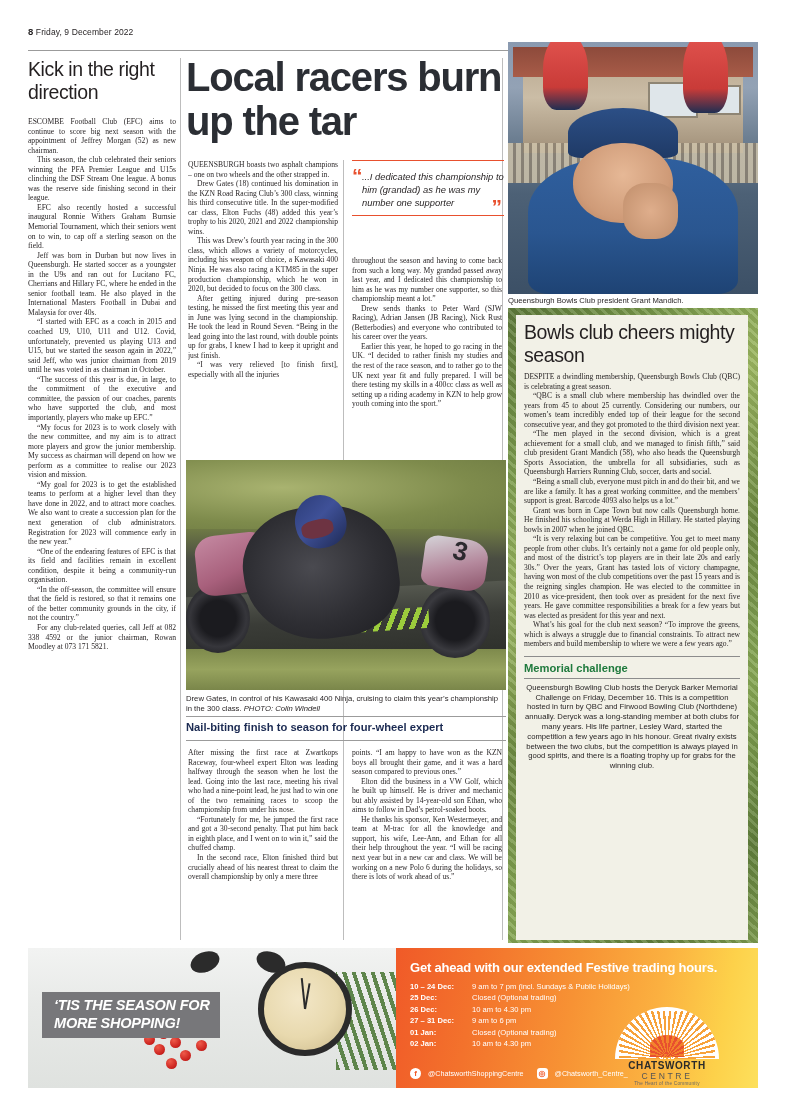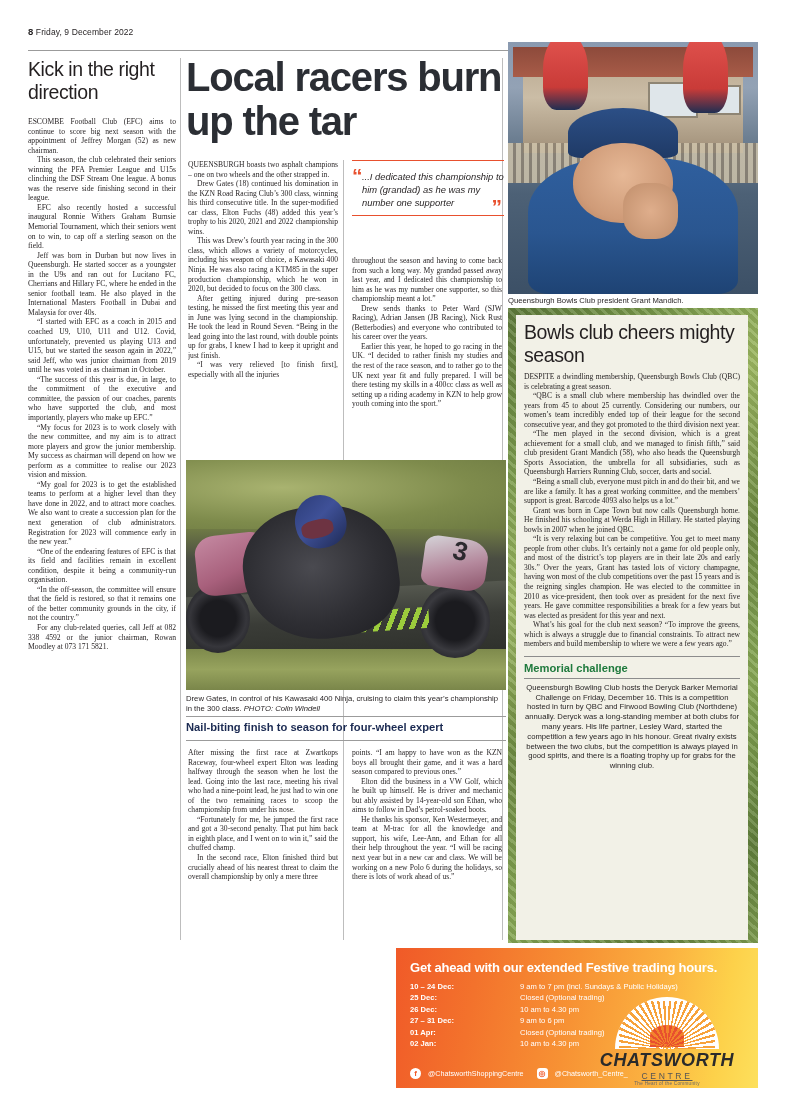--- a/index.html
+++ b/index.html
@@ -236,40 +236,40 @@
   .ad-right {
     position:absolute; left:368px; top:0; width:362px; height:140px;
     background: linear-gradient(100deg,#f05a28 0%,#f3722c 22%,#f79234 48%,#fbb040 70%,#fdd14a 88%,#fde05c 100%);
   }
   .ad-title {
     position:absolute; left:14px; top:12px;
     font-family:"Liberation Sans",sans-serif; font-weight:700;
     font-size:13px; color:#ffffff; letter-spacing:-.2px;
   }
   .ad-hours { position:absolute; left:14px; top:33px; }
-  .ad-hours .row { display:flex; font-family:"Liberation Sans",sans-serif; font-size:7.6px; line-height:11.4px; color:#ffffff;gap:48px; }
+  .ad-hours .row { display:flex; font-family:"Liberation Sans",sans-serif; font-size:7.6px; line-height:11.4px; color:#ffffff; }
   .ad-hours .d { width:62px; font-weight:700; }
   .ad-hours .t { font-weight:400; }
   .ad-social { position:absolute; left:14px; bottom:9px; display:flex; align-items:center; gap:7px; }
   .soc-ic { width:11px; height:11px; border-radius:3px; background:#ffffff; color:#f05a28;
     font-family:"Liberation Sans",sans-serif; font-weight:700; font-size:8px;
     display:flex; align-items:center; justify-content:center; }
   .soc-ic.fb { border-radius:50%; }
   .soc-tx { font-family:"Liberation Sans",sans-serif; font-size:7.2px; color:#ffffff; margin-right:6px; }
   .ad-logo { position:absolute; right:16px; bottom:2px; width:150px; text-align:center; }
   .logo-arc {
     position:relative; margin:0 auto 1px auto; width:104px; height:52px;
     background:#ffffff; border-radius:52px 52px 0 0; overflow:hidden;
   }
   .logo-rays { position:absolute; left:50%; bottom:0; width:96px; height:48px; transform:translateX(-50%);
     background: repeating-conic-gradient(from 180deg at 50% 100%, #f7a23a 0deg 3deg, #ffffff 3deg 7deg); }
   .logo-fan { position:absolute; left:50%; bottom:2px; transform:translateX(-50%); width:34px; height:22px;
     background: repeating-conic-gradient(from 190deg at 50% 100%, #e8502e 0deg 8deg, #f3822c 8deg 16deg); border-radius:50% 50% 0 0;}
-  .logo-t1 { font-family:"Liberation Sans",sans-serif; font-weight:700; font-size:18px; color:#2b2b2b; letter-spacing:.6px;font-style:italic; }
-  .logo-t2 { font-family:"Liberation Sans",sans-serif; font-weight:400; font-size:8.6px; color:#555; letter-spacing:2.6px;text-decoration:underline; }
+  .logo-t1 { font-family:"Liberation Sans",sans-serif; font-weight:700; font-size:10px; color:#2b2b2b; letter-spacing:.6px; }
+  .logo-t2 { font-family:"Liberation Sans",sans-serif; font-weight:400; font-size:8.6px; color:#555; letter-spacing:2.6px; }
   .logo-t3 { font-family:"Liberation Sans",sans-serif; font-size:4.6px; color:#666; letter-spacing:.3px; }
 </style>
 </head>
 <body>
 
 <div class="page">
 
   <div class="masthead">
     <div class="folio">
       <b>8</b>
@@ -382,20 +382,39 @@
       <p>What’s his goal for the club next season? “To improve the greens, which is always a struggle due to financial constraints. To attract new members and build membership to where we were a few years ago.”</p>
     </div>
     <div class="memo-rule"></div>
     <h3 class="memo-head">Memorial challenge</h3>
     <div class="memo-rule2"></div>
     <div class="memo-body">Queensburgh Bowling Club hosts the Deryck Barker Memorial Challenge on Friday, December 16. This is a competition hosted in turn by QBC and Firwood Bowling Club (Northdene) annually. Deryck was a long-standing member at both clubs for many years. His life partner, Lesley Ward, started the competition a few years ago in his honour. Great rivalry exists between the two clubs, but the competition is always played in good spirits, and there is a floating trophy up for grabs for the winning club.</div>
   </div>
 
   <div class="ad">
 
+    <div class="ad-left">
+      <div class="ad-pine"></div>
+      <div class="ad-bell ad-bellL"></div>
+      <div class="ad-bell ad-bellR"></div>
+      <div class="ad-clock"></div>
+      <div class="ad-berries">
+        <div class="berry" style="left:4px;  top:6px;"></div>
+        <div class="berry" style="left:18px; top:0px;"></div>
+        <div class="berry" style="left:30px; top:9px;"></div>
+        <div class="berry" style="left:14px; top:16px;"></div>
+        <div class="berry" style="left:40px; top:22px;"></div>
+        <div class="berry" style="left:26px; top:30px;"></div>
+        <div class="berry" style="left:56px; top:12px;"></div>
+      </div>
+      <div class="ad-banner">
+        <span>‘TIS THE SEASON FOR</span>
+        <span>MORE SHOPPING!</span>
+      </div>
+    </div>
 
     <div class="ad-right">
       <div class="ad-title">Get ahead with our extended Festive trading hours.</div>
 
       <div class="ad-hours">
         <div class="row">
           <span class="d">10 – 24 Dec:</span>
           <span class="t">9 am to 7 pm (incl. Sundays &amp; Public Holidays)</span>
         </div>
         <div class="row">
@@ -404,21 +423,21 @@
         </div>
         <div class="row">
           <span class="d">26 Dec:</span>
           <span class="t">10 am to 4.30 pm</span>
         </div>
         <div class="row">
           <span class="d">27 – 31 Dec:</span>
           <span class="t">9 am to 6 pm</span>
         </div>
         <div class="row">
-          <span class="d">01 Apr:</span>
+          <span class="d">01 Jan:</span>
           <span class="t">Closed (Optional trading)</span>
         </div>
         <div class="row">
           <span class="d">02 Jan:</span>
           <span class="t">10 am to 4.30 pm</span>
         </div>
       </div>
 
       <div class="ad-social">
         <span class="soc-ic fb">f</span>

